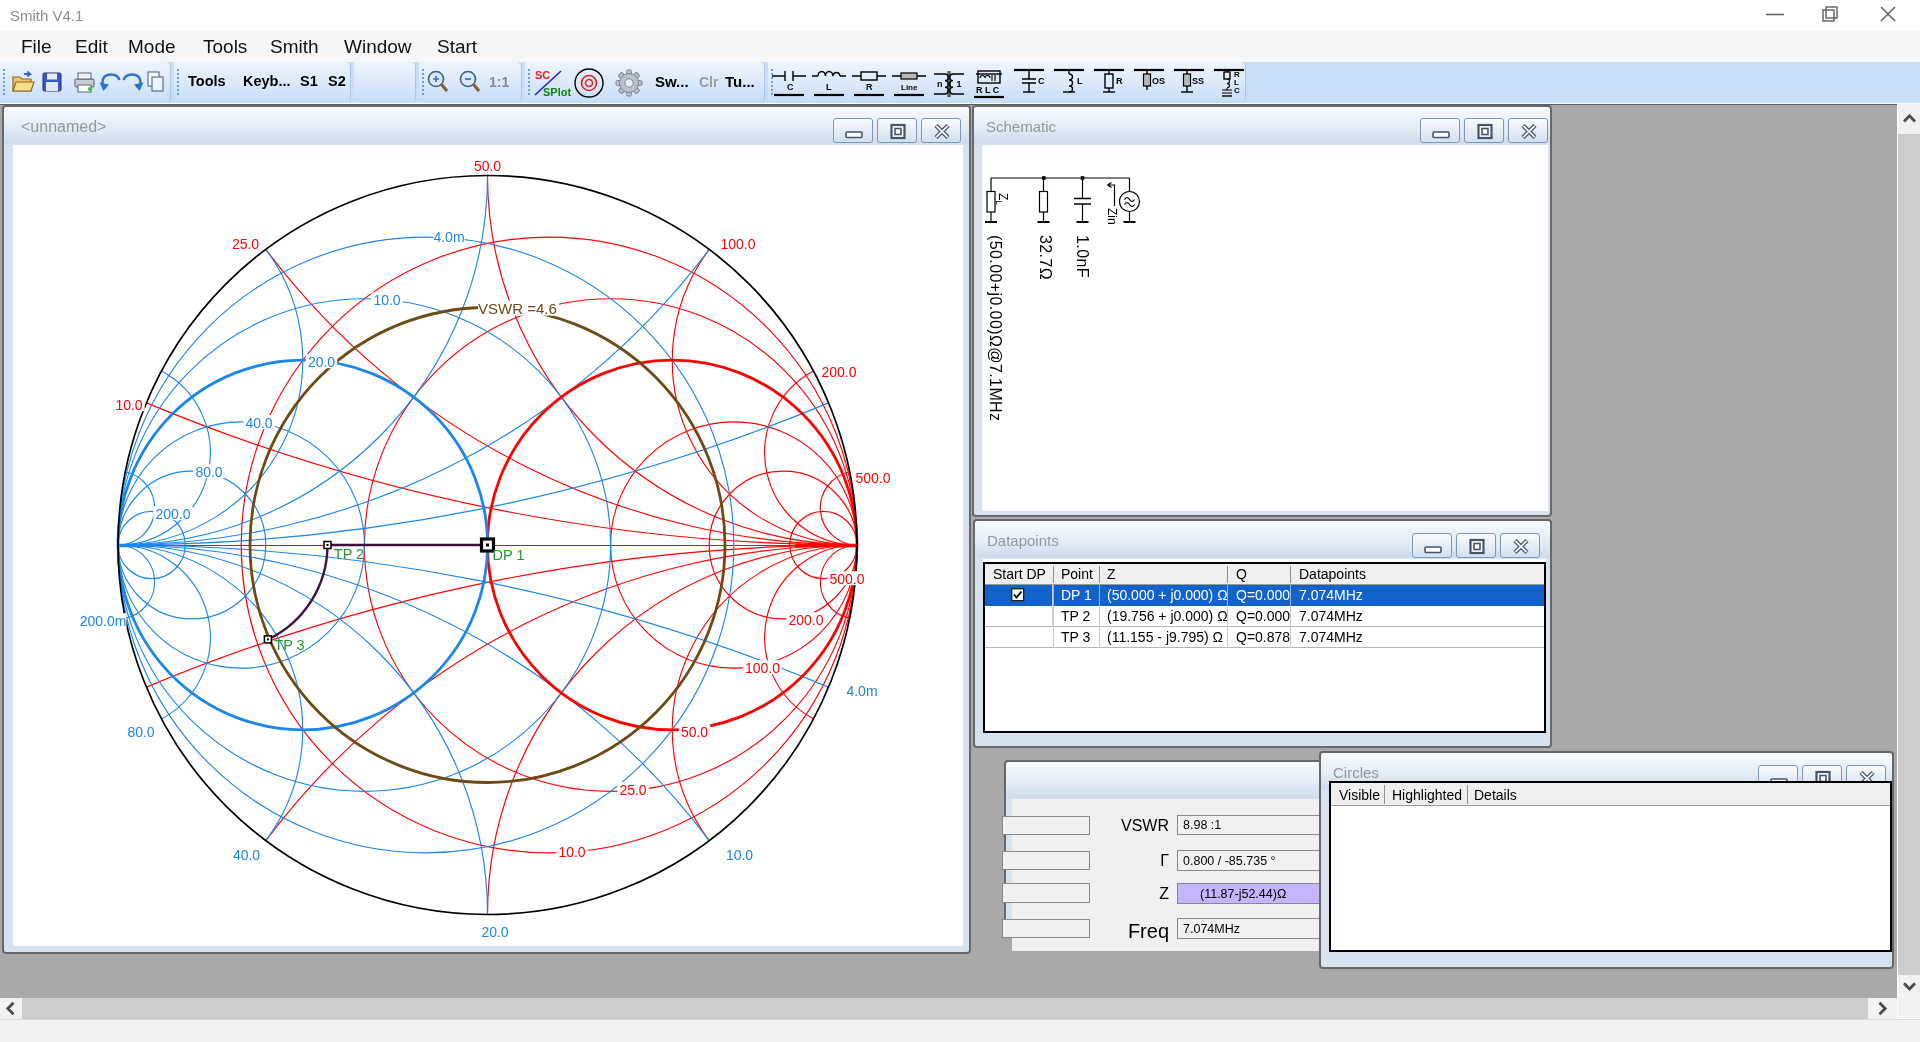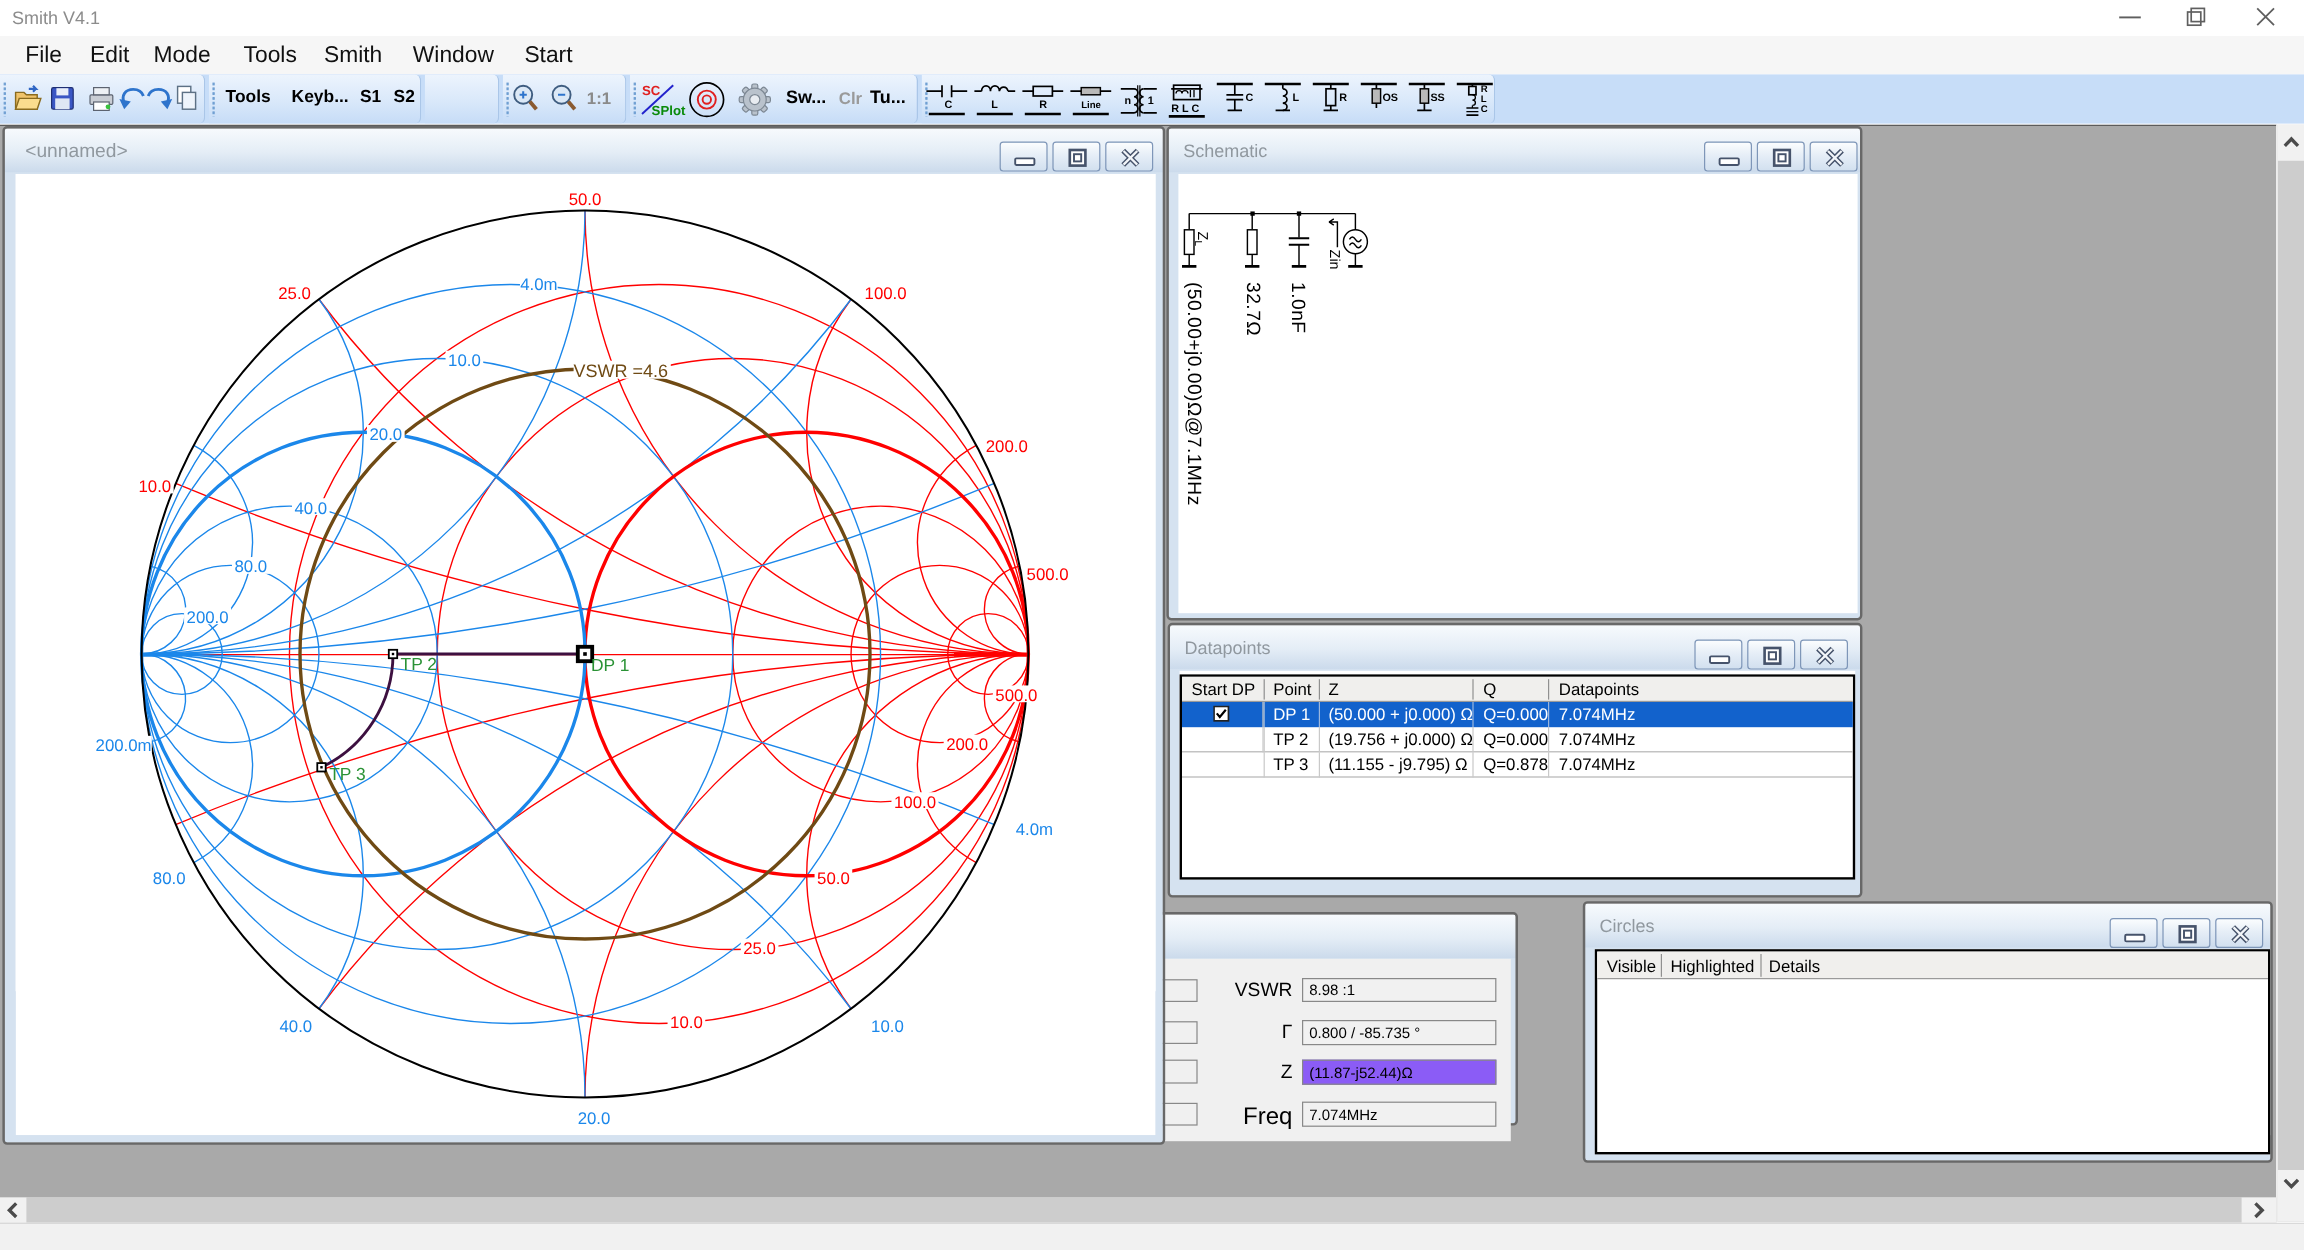--- a/index.html
+++ b/index.html
@@ -210,34 +210,34 @@
         <path d="M17 13 a2.5 2.2 0 0 1 0 4.4 a2.5 2.2 0 0 1 0 4.4 M12 24 L22 24 M12 27 L22 27 M17 22 L17 24" stroke="#000" stroke-width="1.1" fill="none"></path>
         <path d="M12 30 L22 30" stroke="#000" stroke-width="1.4" fill="none"></path>
         <text x="24" y="11" font-size="8" font-weight="bold">R</text>
         <text x="24" y="19" font-size="8" font-weight="bold">L</text>
         <text x="24" y="27" font-size="8" font-weight="bold">C</text>
       </svg>
     </div>
 </div>
 <div id="mdi" class="abs"></div>
 
-<div class="win" style="left:912px;top:760px;width:353px;height:178px">
+<div class="win" style="left:1004px;top:760px;width:353px;height:178px">
   <div class="client" style="left:6px;top:37px;width:339px;height:152px;background:#f0f0f0">
 
     <div class="abs" style="left:-10px;top:17px;width:88px;height:19px;background:#f0f0f0;border:1px solid #888"></div>
     <div class="abs" style="left:-10px;top:52px;width:88px;height:19px;background:#f0f0f0;border:1px solid #888"></div>
     <div class="abs" style="left:-10px;top:84px;width:88px;height:20px;background:#f0f0f0;border:1px solid #888"></div>
     <div class="abs" style="left:-10px;top:120px;width:88px;height:19px;background:#f0f0f0;border:1px solid #888"></div>
     <span class="abs" style="right:182px;top:18px;font-size:16px;color:#000">VSWR</span>
     <span class="abs" style="right:182px;top:53px;font-size:16px;color:#000">Γ</span>
     <span class="abs" style="right:182px;top:86px;font-size:16px;color:#000">Z</span>
     <span class="abs" style="right:182px;top:121px;font-size:20px;color:#000">Freq</span>
     <div class="abs" style="left:165px;top:16px;width:162px;height:20px;background:#f1f1f1;border:1px solid #888;font-size:12.5px;padding:2px 0 0 5px">8.98 :1</div>
     <div class="abs" style="left:165px;top:51px;width:162px;height:21px;background:#f1f1f1;border:1px solid #888;font-size:12.5px;padding:3px 0 0 5px">0.800 / -85.735 °</div>
-    <div class="abs" style="left:165px;top:84px;width:162px;height:21px;background:#8b5cf6;border:1px solid #888;font-size:12.5px;padding:3px 0 0 5px">(11.87-j52.44)Ω</div>
+    <div class="abs" style="left:165px;top:84px;width:162px;height:21px;background:#c4b5fd;border:1px solid #888;font-size:12.5px;padding:3px 0 0 22px">(11.87-j52.44)Ω</div>
     <div class="abs" style="left:165px;top:119px;width:162px;height:21px;background:#f1f1f1;border:1px solid #888;font-size:12.5px;padding:3px 0 0 5px">7.074MHz</div>
   </div>
 </div>
 
 <div class="win" style="left:2px;top:105px;width:969px;height:849px">
   <span class="title" style="font-size:16px;left:17px">&lt;unnamed&gt;</span>
   <div class="mbtn" style="left:829px;top:11px">
       <svg width="40" height="25">
         <rect x="12" y="13" width="16" height="5.5" rx="1" fill="#fff" stroke="#46536b" stroke-width="1.6"></rect>
       </svg>
@@ -495,21 +495,21 @@
         <rect x="13.5" y="6" width="13" height="13" fill="#fff" stroke="#46536b" stroke-width="2.2"></rect>
         <rect x="17" y="9.5" width="6" height="6" fill="#fff" stroke="#46536b" stroke-width="1.6"></rect>
       </svg>
     </div>
   <div class="mbtn" style="left:525px;top:12px">
       <svg width="40" height="25">
         <path d="M14 6.5 L26 18.5 M26 6.5 L14 18.5" stroke="#46536b" stroke-width="4.4"></path>
         <path d="M14.3 6.8 L25.7 18.2 M25.7 6.8 L14.3 18.2" stroke="#f2f5f9" stroke-width="1.9"></path>
       </svg>
     </div>
-  <div class="client" style="left:8px;top:38px;width:563px;height:155px">
+  <div class="client" style="left:8px;top:28px;width:563px;height:155px">
     <div class="tbl" style="left:0;top:0;width:563px;height:171px">
       <div class="thead" style="height:23px">
         <span style="left:8px;top:4px;font-size:14px">Visible</span>
         <span style="left:61px;top:4px;font-size:14px">Highlighted</span>
         <span style="left:143px;top:4px;font-size:14px">Details</span>
         <div class="vsep" style="left:53px;height:19px"></div>
           <div class="vsep" style="left:136px;height:19px"></div>
       </div>
     </div>
   </div>

